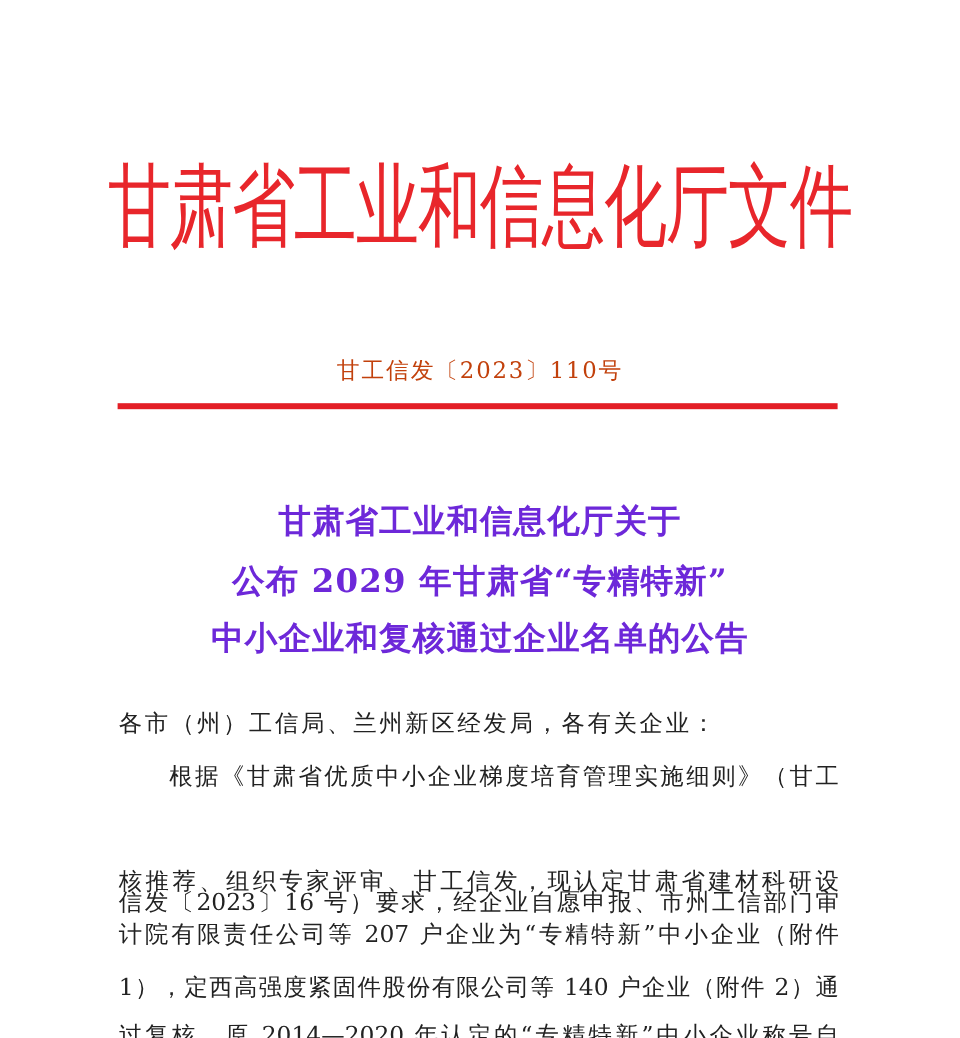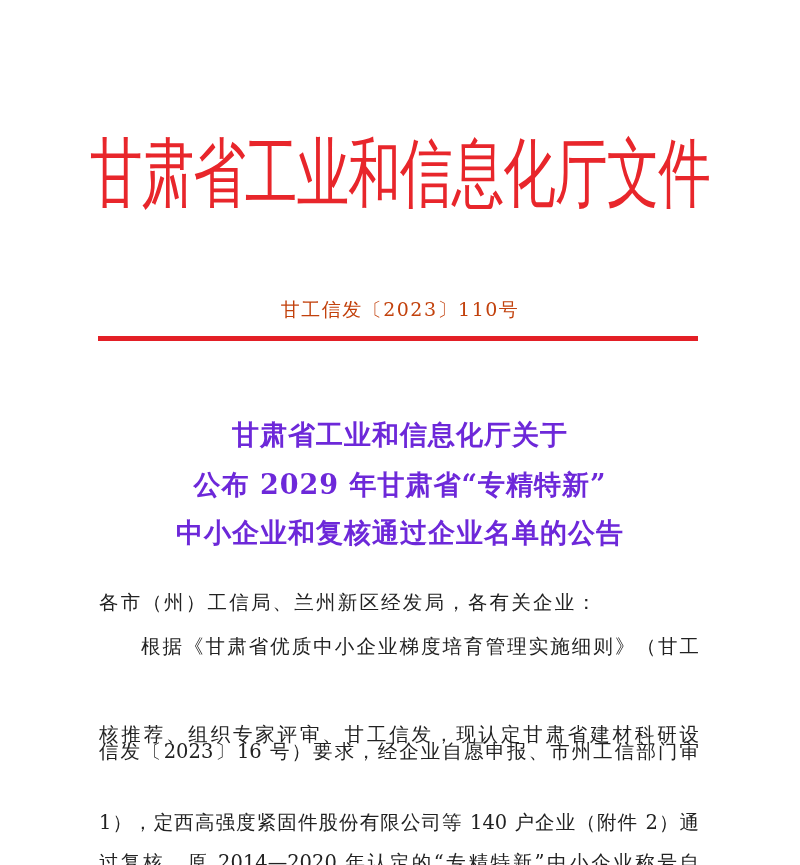--- a/index.html
+++ b/index.html
@@ -95,16 +95,17 @@
 
   <div class="title l1">甘肃省工业和信息化厅关于</div>
   <div class="title l2">公布 2029 年甘肃省“专精特新”</div>
   <div class="title l3">中小企业和复核通过企业名单的公告</div>
 
   <div class="body-line indent" style="top:634px;">根据《甘肃省优质中小企业梯度培育管理实施细则》（甘工</div>
 
   <div class="body-line salutation" style="top:590px;">各市（州）工信局、兰州新区经发局，各有关企业：</div>
   <div class="body-line" style="top:711px;margin-top:28px;">信发〔2023〕16 号）要求，经企业自愿申报、市州工信部门审</div>
   <div class="body-line" style="top:722px;">核推荐、组织专家评审、甘工信发，现认定甘肃省建材科研设</div>
+  <div class="body-line" style="top:766px;">计院有限责任公司等 207 户企业为“专精特新”中小企业（附件</div>
   <div class="body-line" style="top:810px;">1），定西高强度紧固件股份有限公司等 140 户企业（附件 2）通</div>
   <div class="body-line" style="top:850px;">过复核，原 2014—2020 年认定的“专精特新”中小企业称号自</div>
 
 </div>
 
 </body></html>

